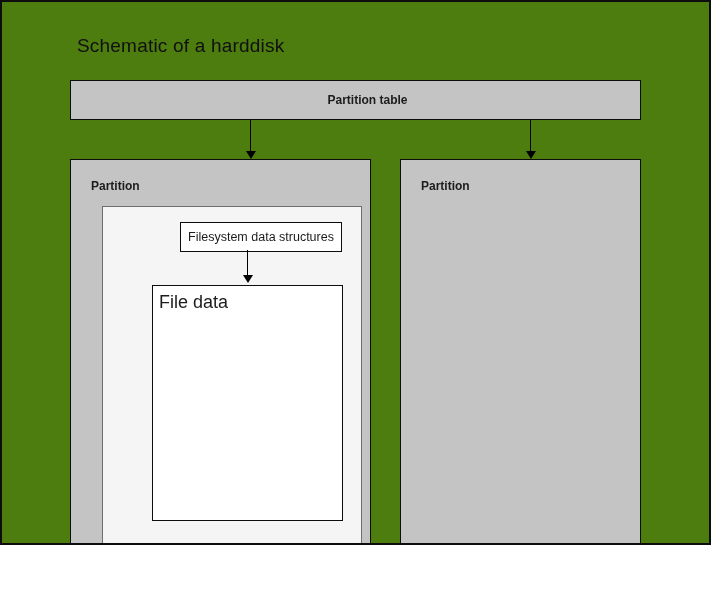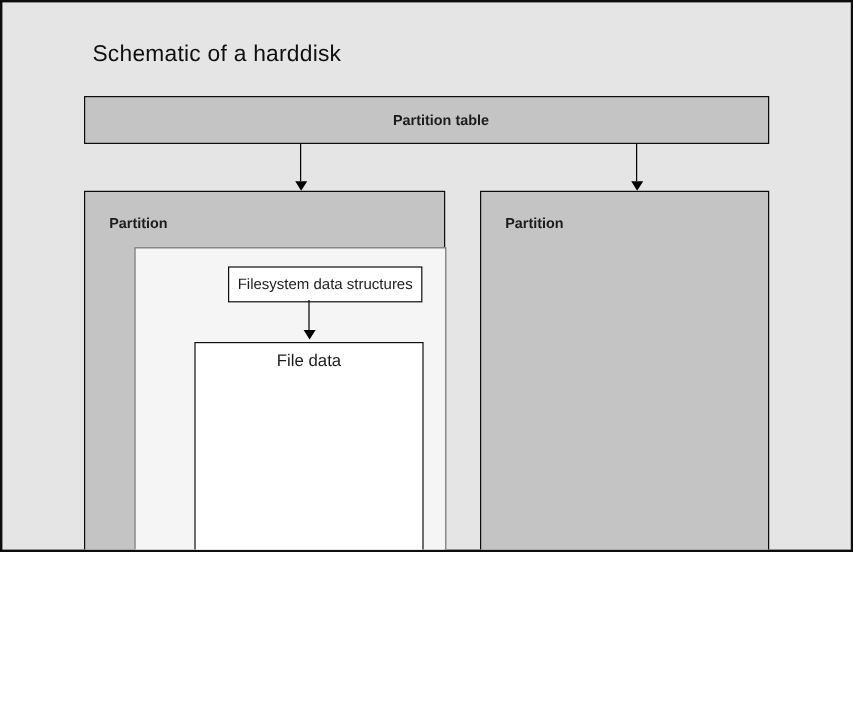--- a/index.html
+++ b/index.html
@@ -12,22 +12,22 @@
   }
   * { margin: 0; padding: 0; box-sizing: border-box; }
   html, body { background: #ffffff; }
   body {
     font-family: "Liberation Sans", "DejaVu Sans", sans-serif;
     color: var(--text_dark);
   }
   .page {
     position: relative;
     width: 711px;
-    height: 460px;
-    background: #e5e5e5;
+    height: 545px;
+    background: #4d7c0f;
     border: 2px solid var(--border_dark);
     overflow: hidden;
   }
   .title {
     position: absolute;
     left: 75px;
     top: 33px;
     font-size: 19px;
     font-weight: 400;
     letter-spacing: 0.2px;
@@ -69,27 +69,26 @@
     height: 401px;
   }
   .partition-right {
     left: 398px;
     top: 157px;
     width: 241px;
     height: 401px;
   }
   .fs-container {
     position: absolute;
-    left: 41px;   
+    left: 31px;   
     top: 46px;    
     width: 260px;
     height: 344px;
     background: var(--inner_light);
     border: 1px solid var(--inner_border);
-    text-align: center;
   }
   .fs-structures {
     position: absolute;
     left: 77px;   
     top: 15px;    
     width: 162px;
     height: 30px;
     background: var(--white_box);
     border: 1px solid var(--border_dark);
     display: flex;
@@ -99,21 +98,21 @@
     white-space: nowrap;
   }
   .file-data {
     position: absolute;
     left: 49px;   
     top: 78px;    
     width: 191px;
     height: 236px;
     background: var(--white_box);
     border: 1px solid var(--border_dark);
-    font-size: 14px;
+    font-size: 18px;
     padding: 6px 6px;
   }
   .arrow-down {
     position: absolute;
     width: 11px;
     display: flex;
     flex-direction: column;
     align-items: center;
   }
   .arrow-down .shaft {

